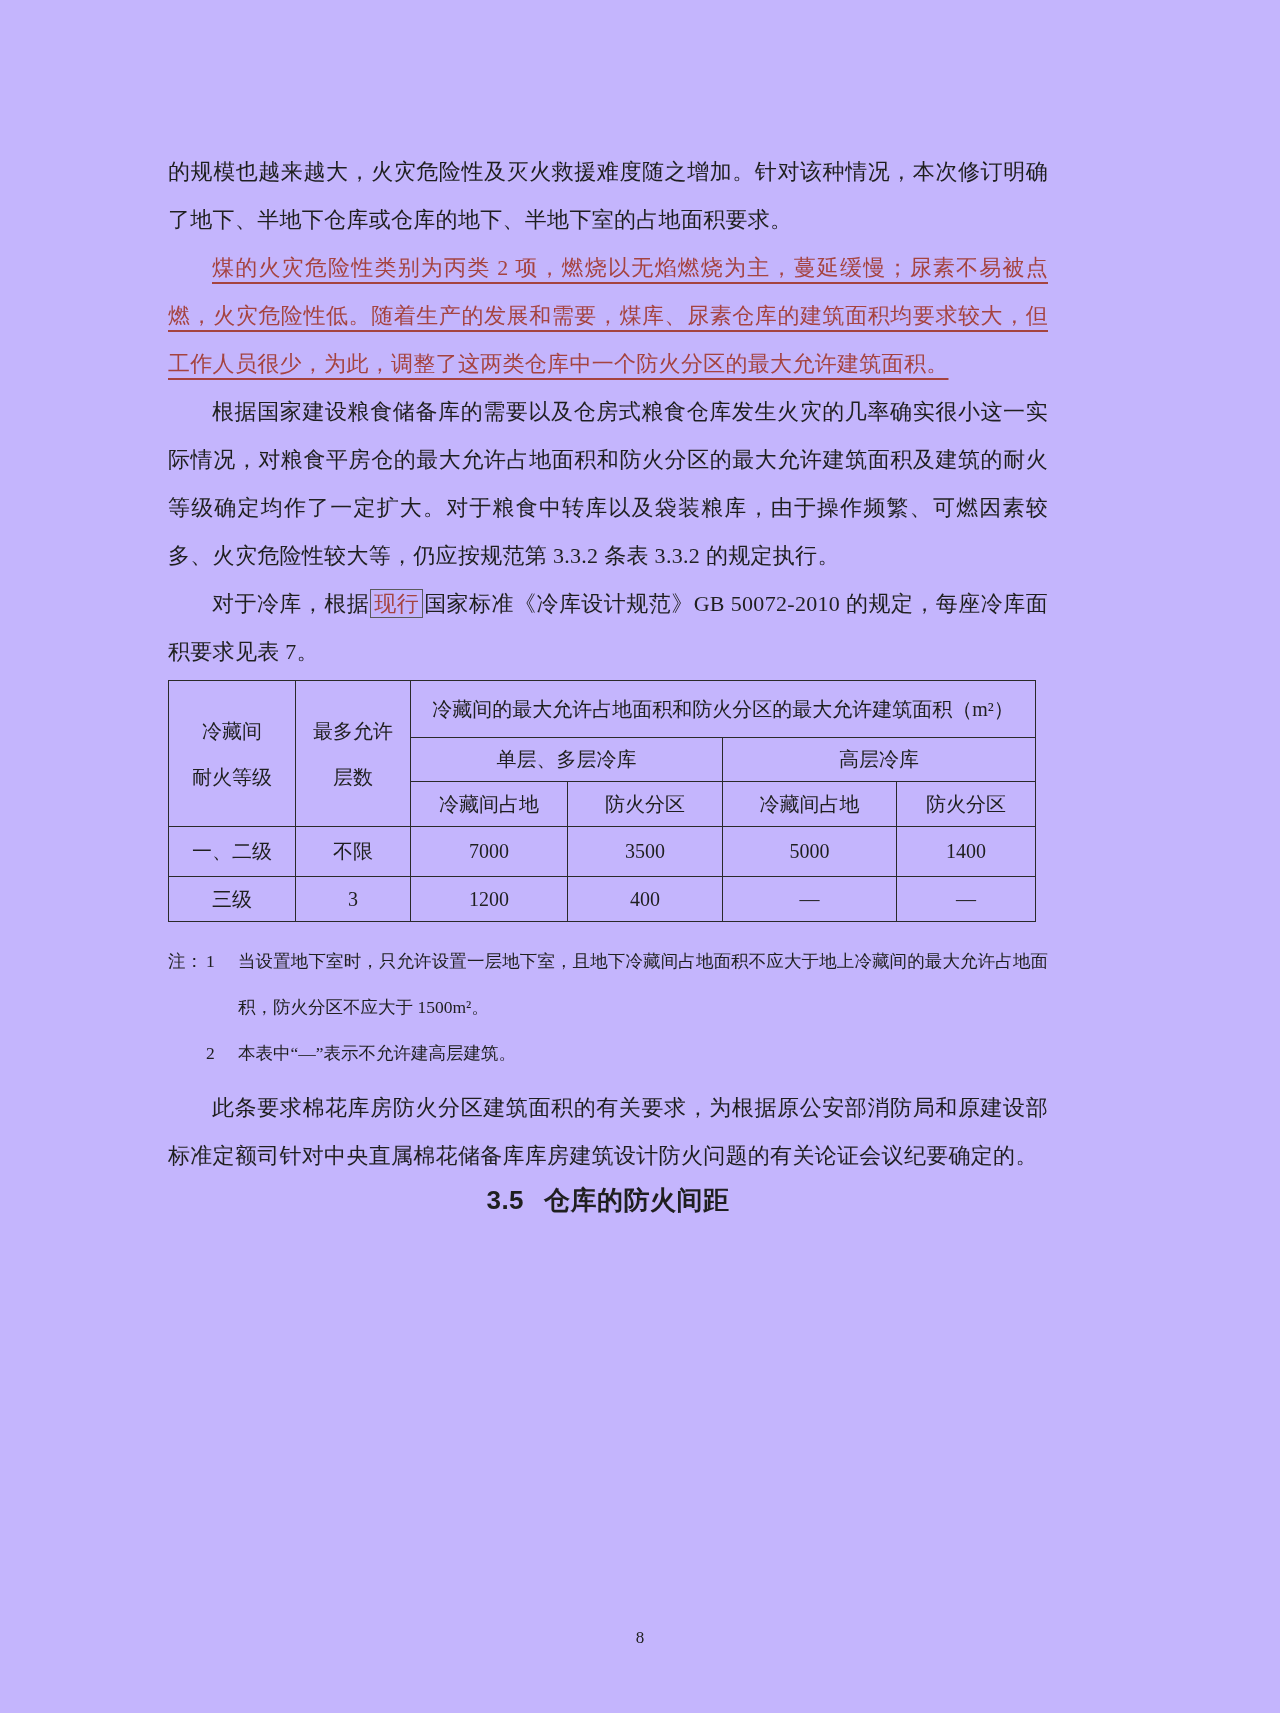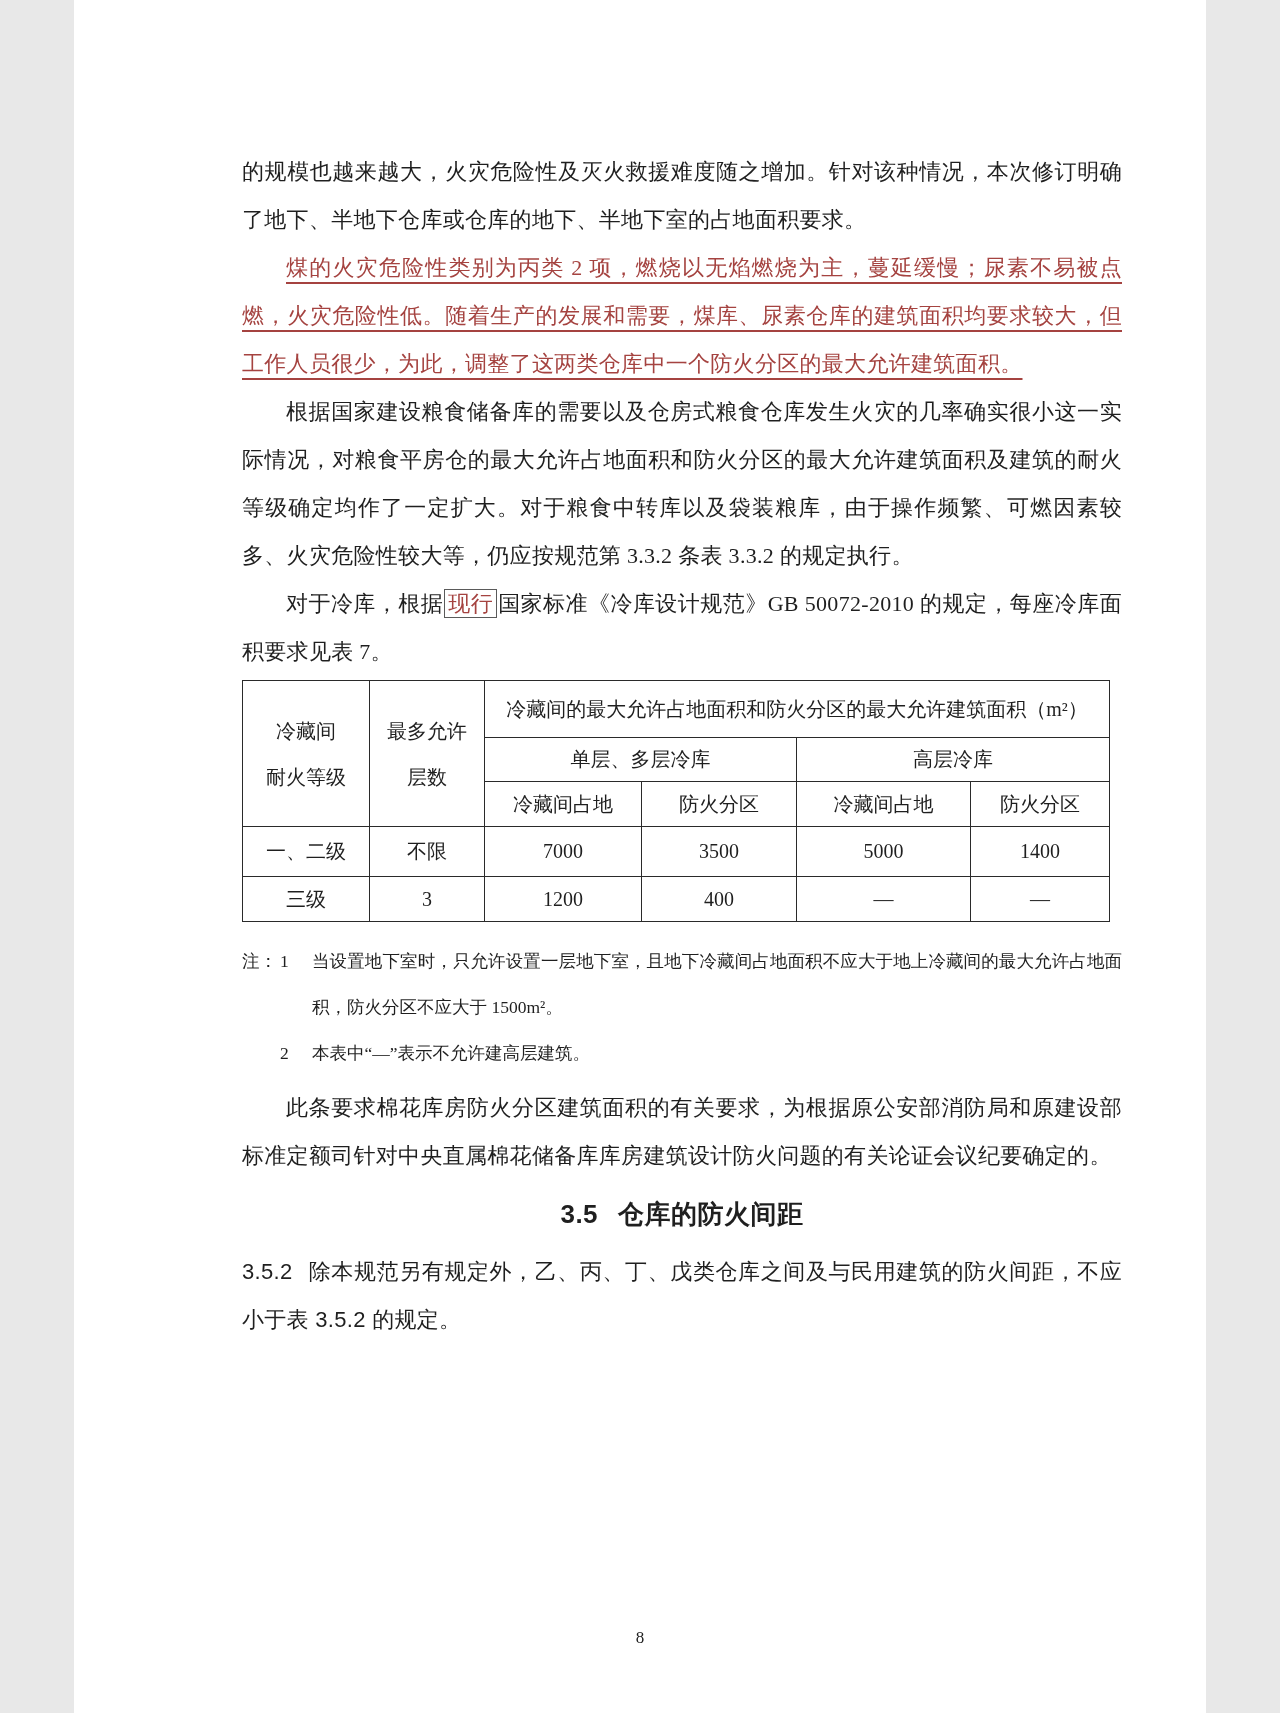--- a/index.html
+++ b/index.html
@@ -1,20 +1,20 @@
 <!DOCTYPE html>
 <html><head>
 <meta charset="utf-8">
 <style>
   html,body{margin:0;padding:0;background:#e8e8e8;}
   .page{
     position:relative;
-    width:1132px;height:1713px;
+    width:1280px;height:1713px;
     margin:0 auto;
-    background:#ffffff;
+    background:#c4b5fd;
     font-family:"Liberation Serif","DejaVu Serif",serif;
     color:#1f1f1f;
     overflow:hidden;
   }
   .content{
     position:absolute;
     left:168px;top:148px;
     width:880px;
   }
   .body-p{
@@ -67,21 +67,20 @@
     margin-top:16px;
     font-size:17.5px;
     line-height:46px;
   }
   .note-row{display:flex;align-items:flex-start;}
   .n-label{flex:0 0 38px;}
   .n-num{flex:0 0 14px;margin-right:18px;}
   .n-text{flex:1;text-align:justify;}
   .note2{margin-left:38px;}
   .sec-heading{
-    margin-top:14px;
     text-align:center;
     font-family:"Liberation Sans","DejaVu Sans",sans-serif;
     font-weight:700;
     font-size:26px;
     line-height:40px;
     letter-spacing:0.5px;
   }
   .sec-heading .sec-title{margin-left:20px;}
   .code-p{
     font-family:"Liberation Sans","DejaVu Sans",sans-serif;
@@ -171,18 +170,17 @@
       <div class="note-row note2">
         <span class="n-num">2</span>
         <div class="n-text">本表中“—”表示不允许建高层建筑。</div>
       </div>
     </div>
 
     <p class="body-p indent p5">此条要求棉花库房防火分区建筑面积的有关要求，为根据原公安部消防局和原建设部标准定额司针对中央直属棉花储备库库房建筑设计防火问题的有关论证会议纪要确定的。</p>
 
     <div class="sec-heading"><span>3.5</span><span class="sec-title">仓库的防火间距</span></div>
 
-    <p class="body-p code-p"><span class="p6num">3.5.2</span><span class="p6text">除本规范另有规定外，乙、丙、丁、戊类仓库之间及与民用建筑的防火间距，不应小于表 3.5.2 的规定。</span></p>
 
   </div>
 
   <div class="page-num">8</div>
 </div>
 
 </body></html>

